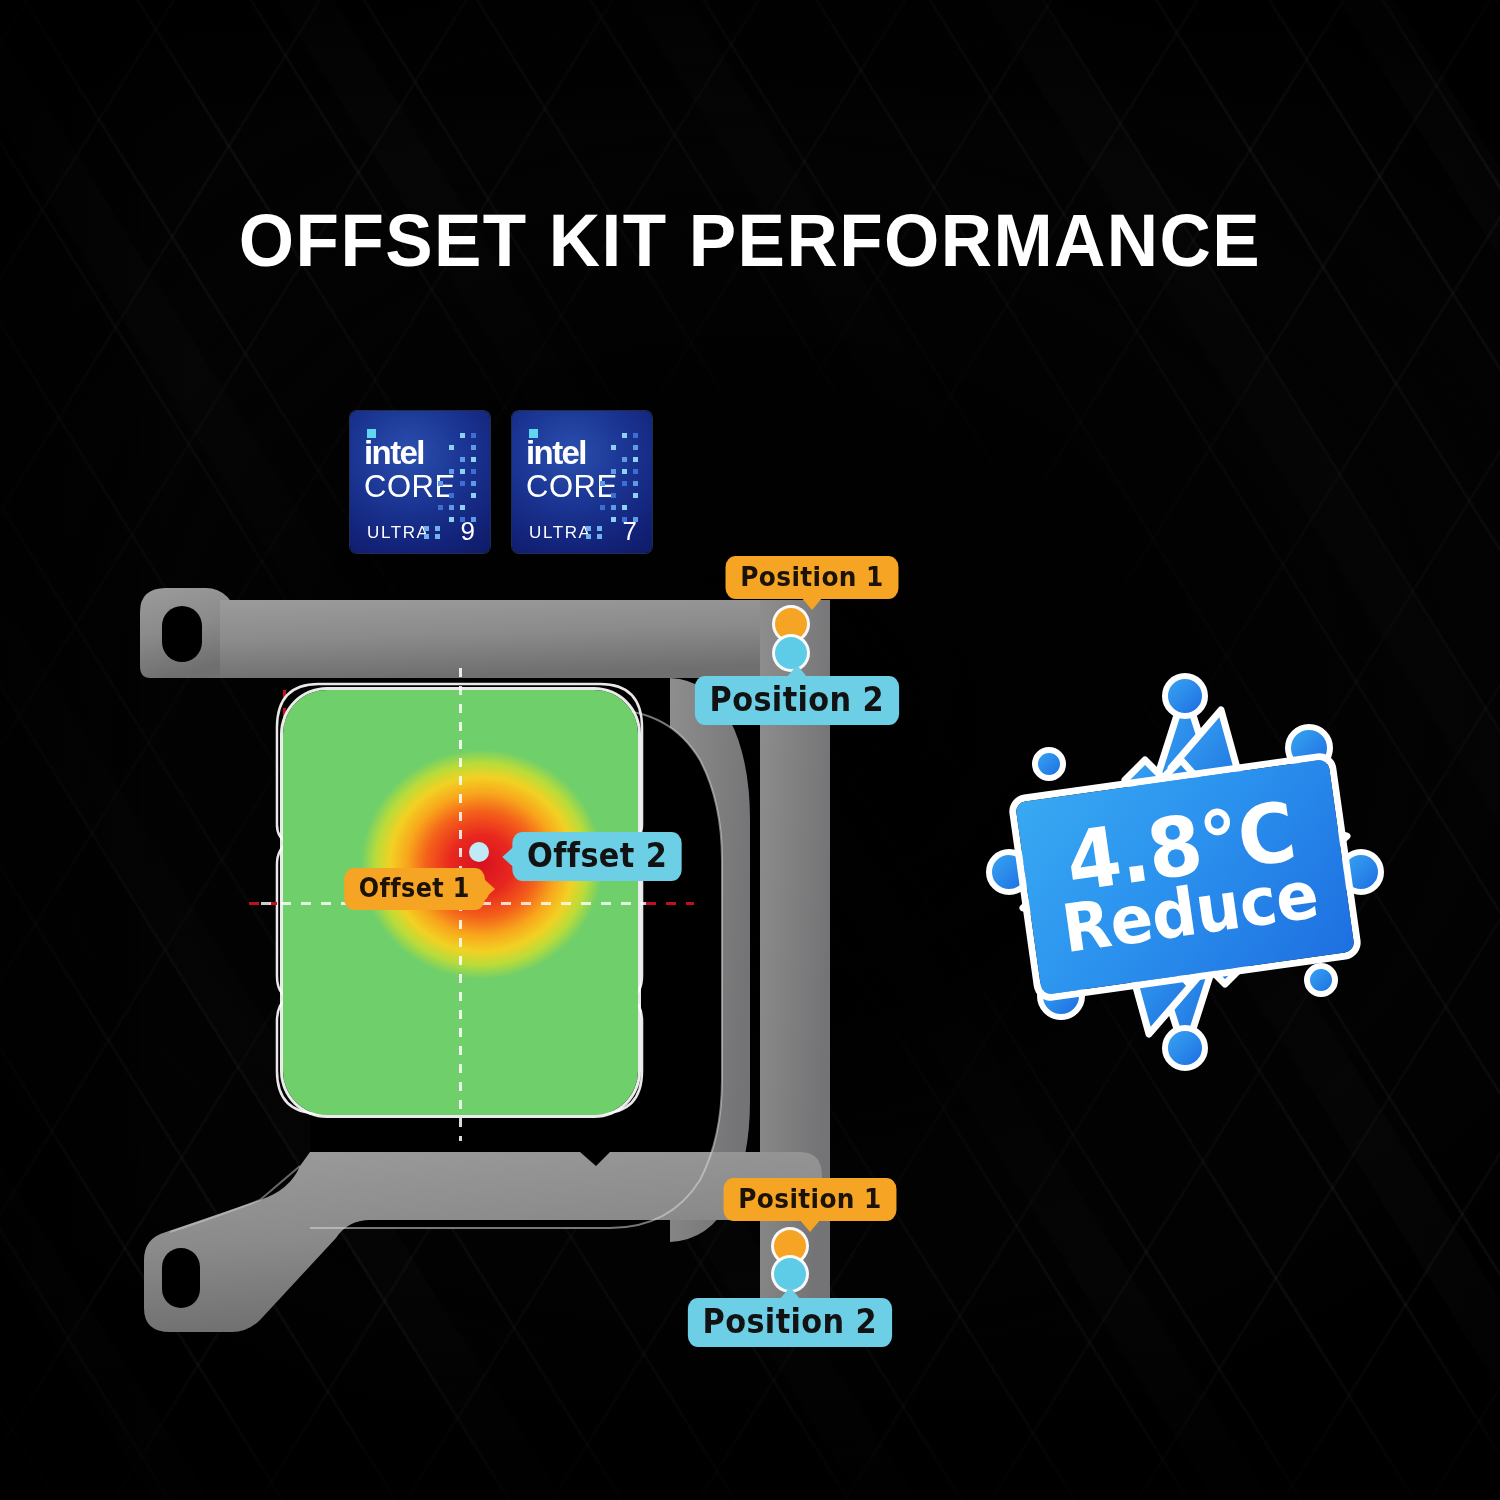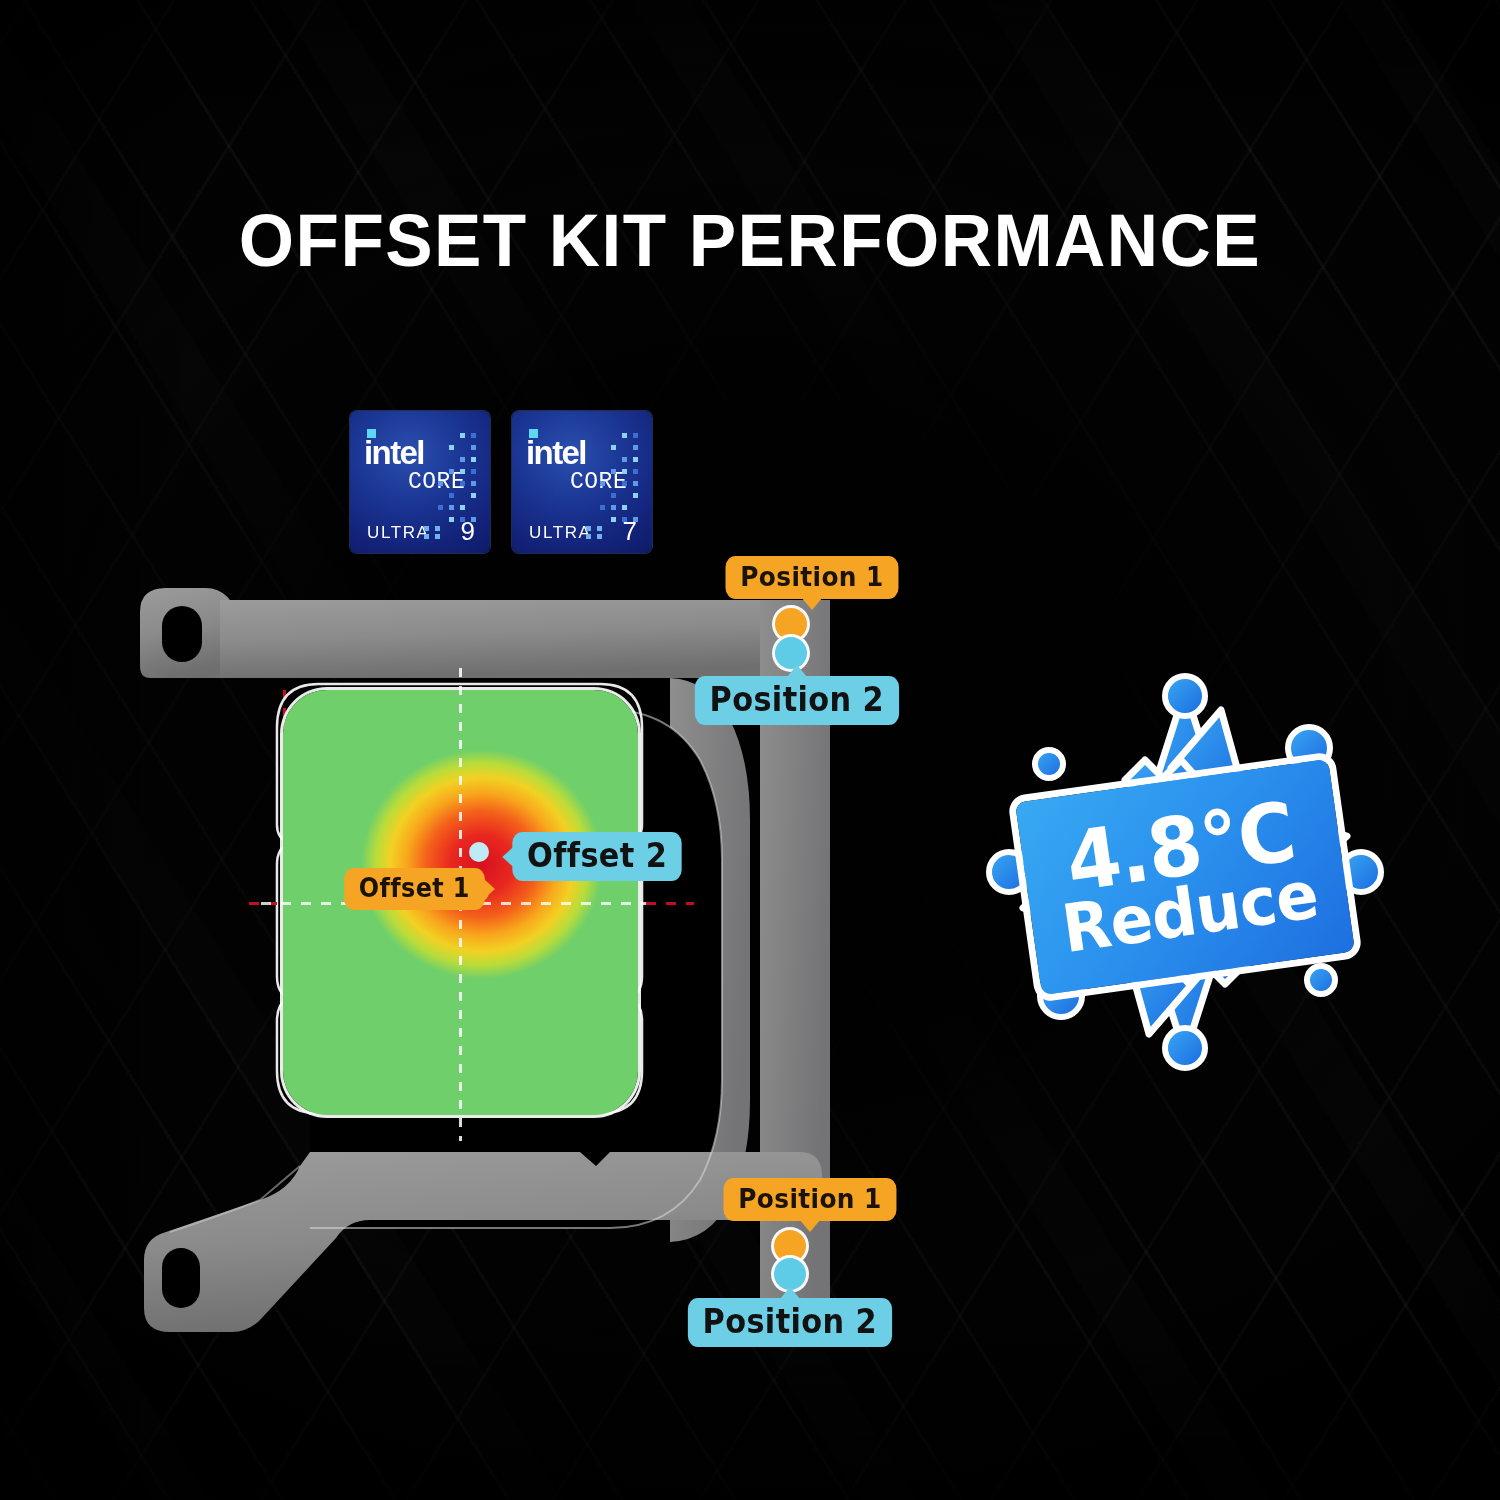--- a/index.html
+++ b/index.html
@@ -128,26 +128,25 @@
     font-weight: 700;
     letter-spacing: -1.6px;
     line-height: 1;
     font-family: "Liberation Sans", sans-serif;
   }
   .core-word {
     position: absolute;
     left: 14px;
     top: 60px;
     color: #ffffff;
-    font-size: 23px;
+    font-size: 31px;
     font-weight: 400;
     letter-spacing: 0.5px;
     line-height: 1;
-    font-family: Liberation Mono, monospace;
-    margin-left: 44px;
+    font-family: Liberation Sans, sans-serif;
   }
   .ultra-word {
     position: absolute;
     left: 17px;
     bottom: 12px;
     color: #ffffff;
     font-size: 17px;
     font-weight: 400;
     letter-spacing: 1.6px;
     line-height: 1;

